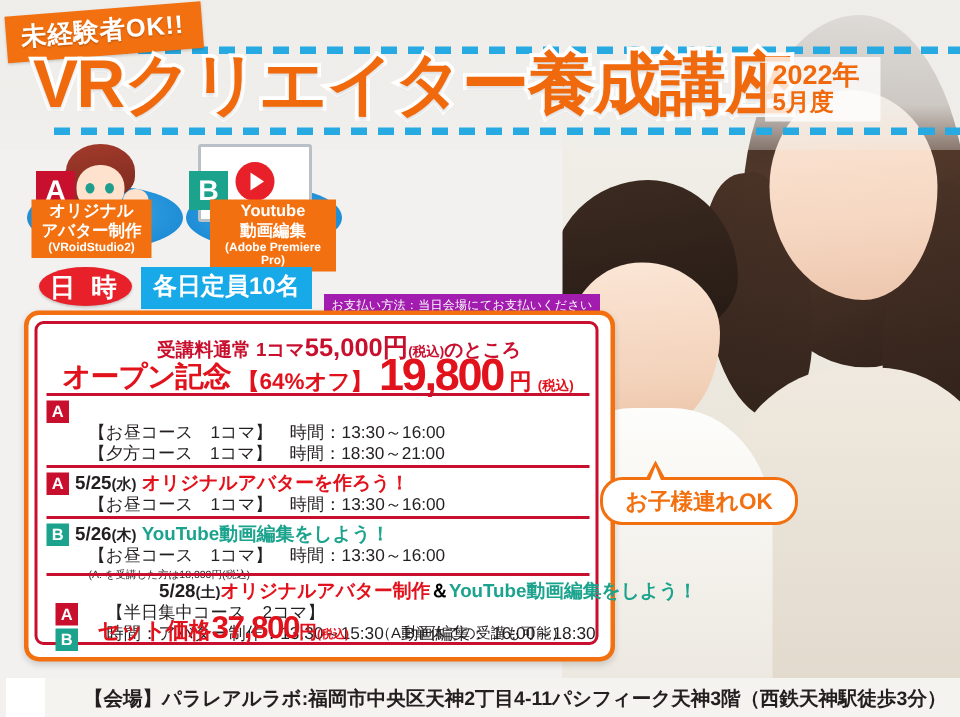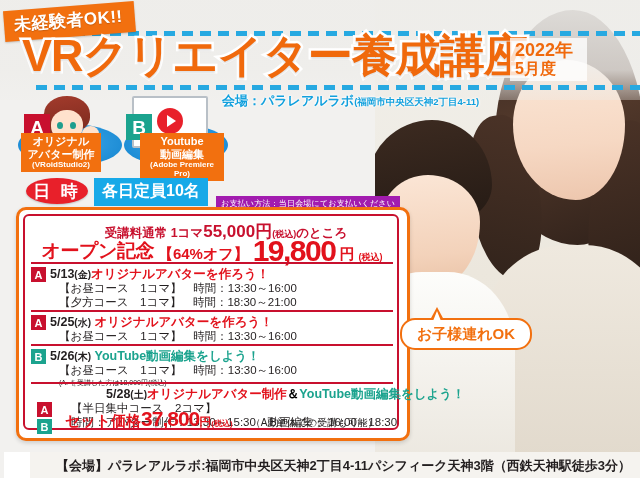--- a/index.html
+++ b/index.html
@@ -211,23 +211,20 @@
 
   <div class="ribbon">未経験者OK!!</div>
 
   <div class="title">VRクリエイター養成講座</div>
 
   <div class="date-box">
     <div class="y">2022年</div>
     <div>5月度</div>
   </div>
 
-  <div class="venue">
-    <span>会場：パラレアルラボ</span><small>(福岡市中央区天神2丁目4-11)</small>
-  </div>
 
   <div class="pod a"></div>
   <div class="pod b"></div>
 
   <div class="avatar-art">
     <div class="av-tail"></div>
       <div class="av-hair"></div>
       <div class="av-face"></div>
     <div class="av-eye l"></div>
       <div class="av-eye r"></div>
@@ -269,23 +266,20 @@
         <span class="off">【64%オフ】</span>
         <span class="amt">19,800</span>
         <span class="yen">円</span>
         <span class="tax">(税込)</span>
       </div>
 
       <div class="rowsep" style="top:46px"></div>
 
       <div class="srow" style="top:50px;height:44px">
         <div class="bd red">A</div>
-        <div class="head">
-          <span class="d">5/13</span><span class="dow">(金)</span><span class="ttl-a">オリジナルアバターを作ろう！</span>
-        </div>
         <div class="ln" style="top:15px">【お昼コース　1コマ】　時間：13:30～16:00</div>
         <div class="ln" style="top:29px">【夕方コース　1コマ】　時間：18:30～21:00</div>
       </div>
 
       <div class="rowsep" style="top:94px"></div>
 
       <div class="srow" style="top:98px;height:30px">
         <div class="bd red">A</div>
         <div class="head">
           <span class="d">5/25</span><span class="dow">(水)</span> <span class="ttl-a">オリジナルアバターを作ろう！</span>

